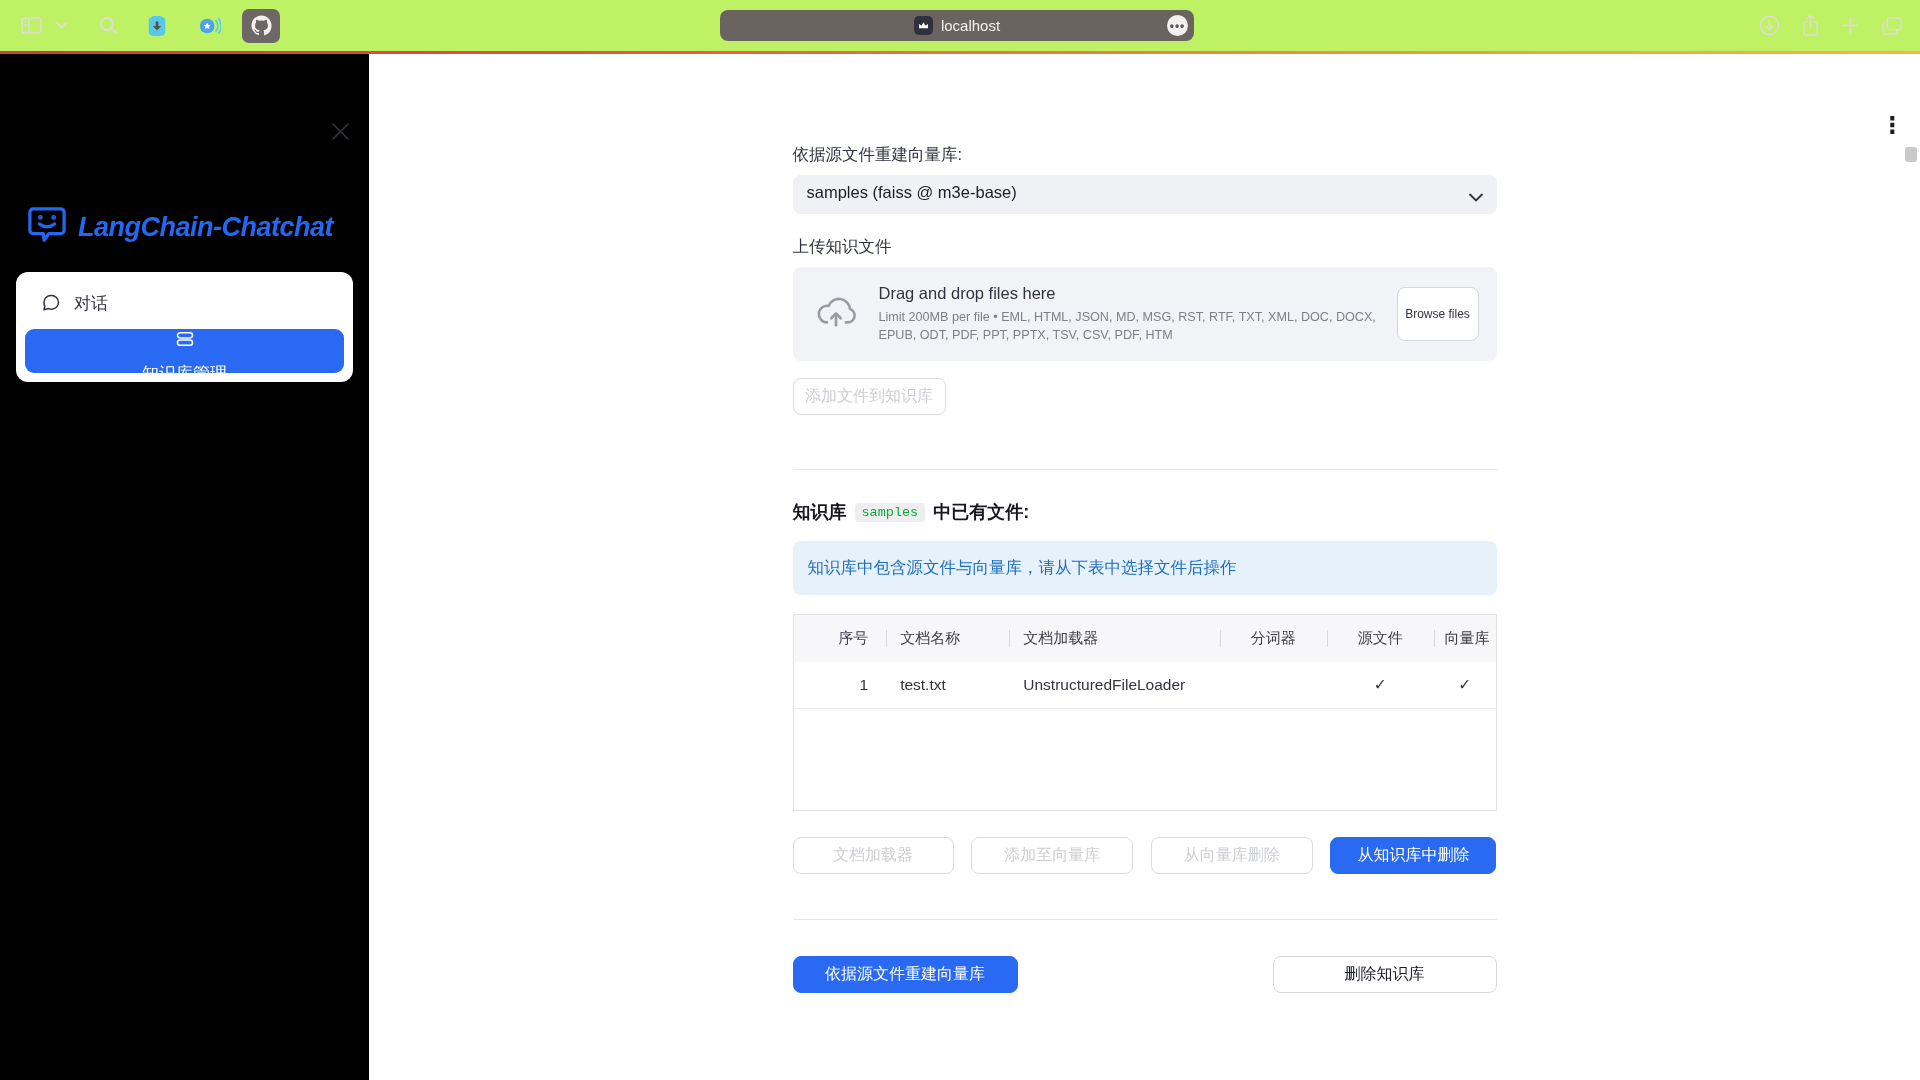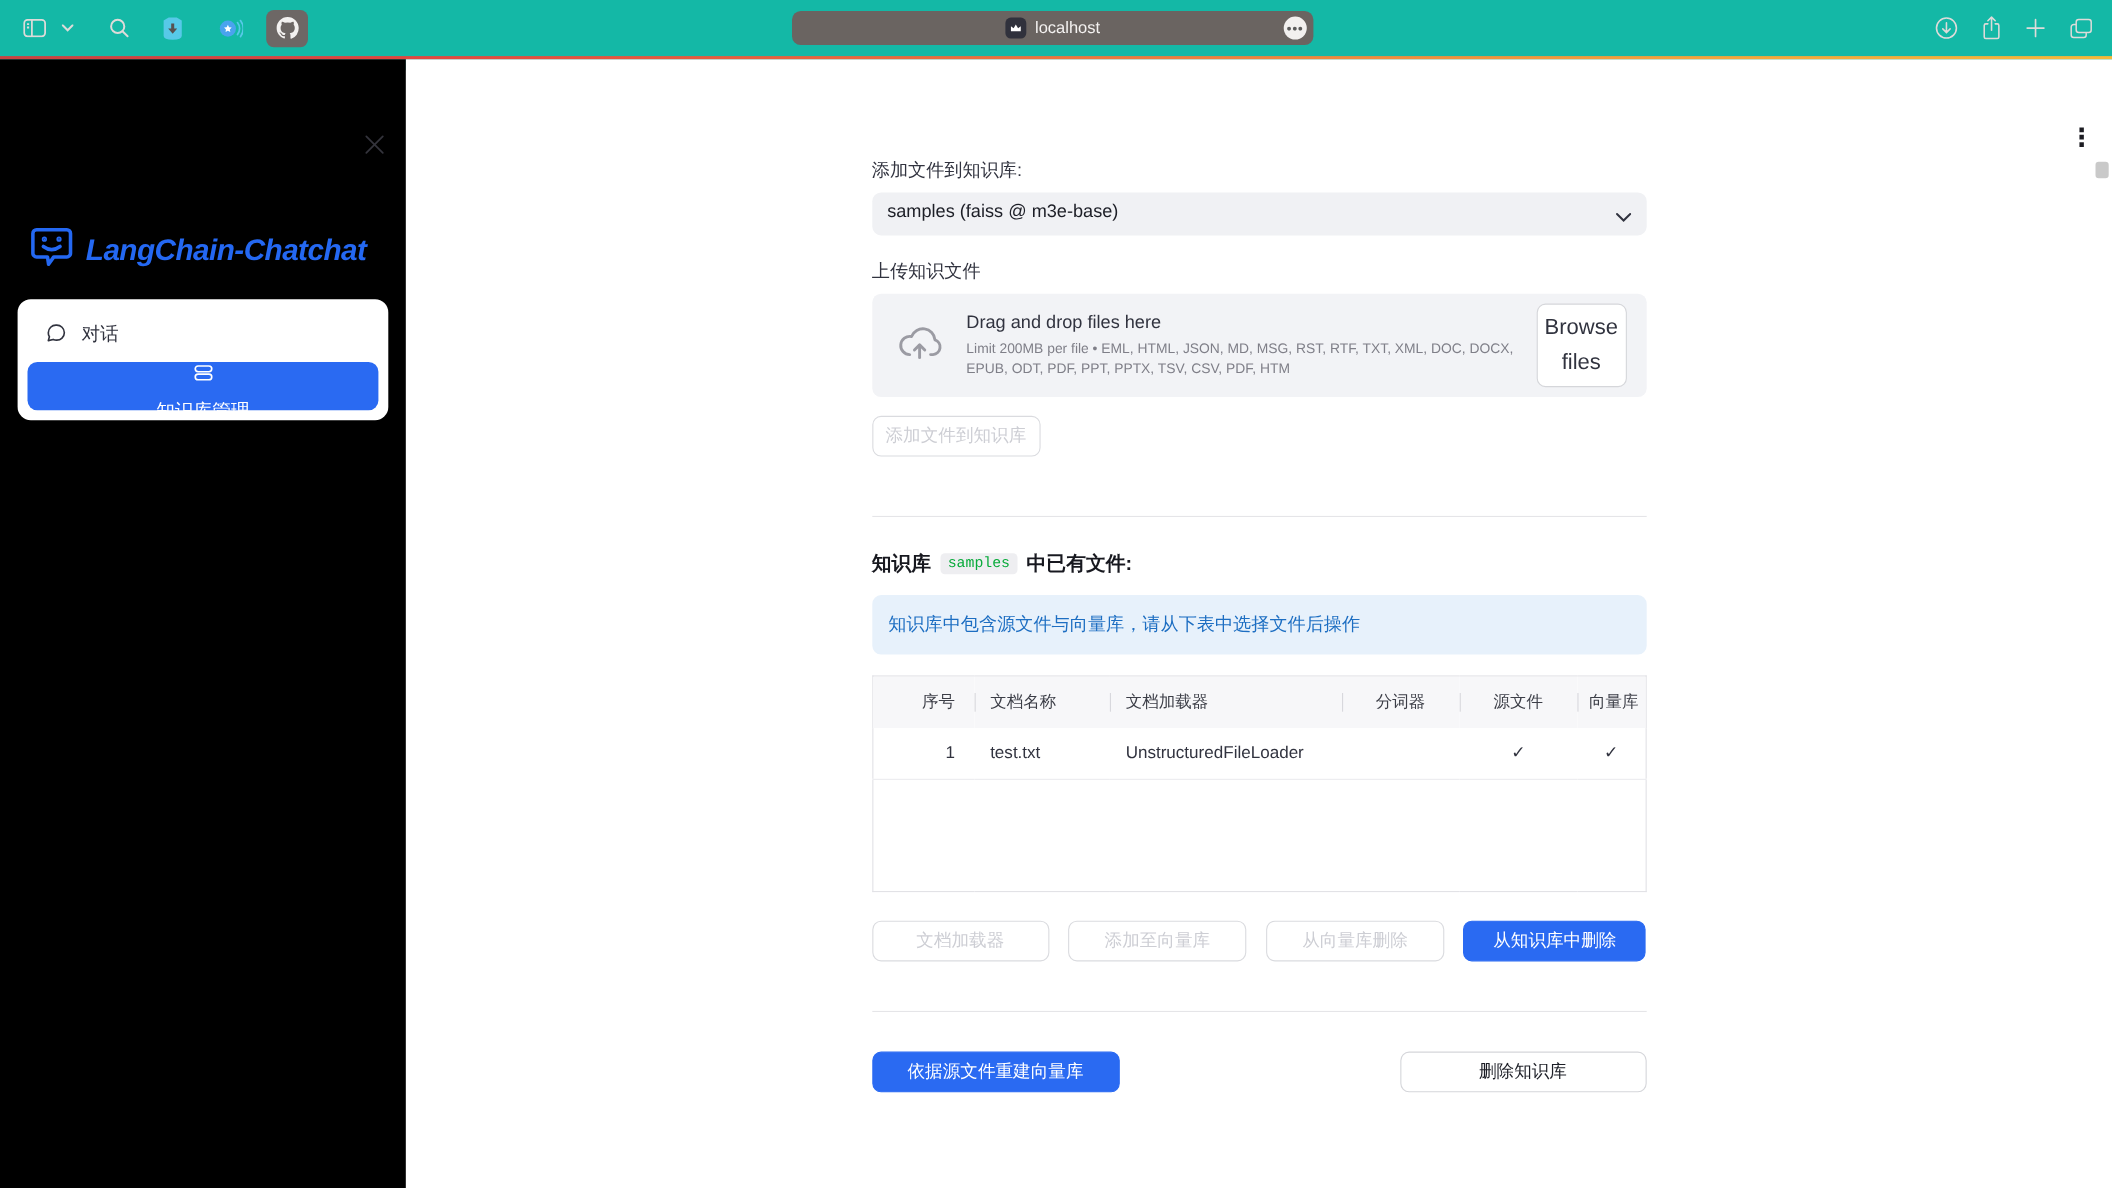--- a/index.html
+++ b/index.html
@@ -1,21 +1,21 @@
 <!DOCTYPE html>
 <html><head>
 <meta charset="utf-8">
 <style>
   * { margin:0; padding:0; box-sizing:border-box; }
   html,body { width:1920px; height:1080px; overflow:hidden; }
   body { font-family:"Liberation Sans","DejaVu Sans",sans-serif; background:#fff; }
   .screen { position:relative; width:1920px; height:1080px; }
 
   
-  .chrome { position:absolute; top:0; left:0; width:1920px; height:64px; background:#14b8a6; display:flex; align-items:center; }
+  .chrome { position:absolute; top:0; left:0; width:1920px; height:64px; background:#bef264; display:flex; align-items:center; }
   .decoration { position:absolute; top:51px; left:0; width:1920px; height:3px;
     background:linear-gradient(90deg,#c84341 0%,#e0453f 18%,#ec7c3d 55%,#f2a63c 82%,#f4b93a 100%); }
   .chrome svg { display:block; }
   .cicon { color:#dedbd9; display:flex; align-items:center; justify-content:center; cursor:pointer; }
   .chrome-left { position:absolute; left:21px; top:0; height:51px; display:flex; align-items:center; gap:14px; }
   .pinned { width:38px; height:34px; border-radius:7px; display:flex; align-items:center; justify-content:center; }
   .pinned.active { background:#6d6765; }
   .addr { position:absolute; left:720px; top:10px; width:474px; height:31px; background:#6a6461; border-radius:8px;
     display:flex; align-items:center; justify-content:center; gap:8px; color:#f4f2f1; font-size:15px; cursor:text; }
   .favicon { width:19px; height:19px; border-radius:5px; background:#30313c; display:flex; align-items:center; justify-content:center; }
@@ -47,21 +47,21 @@
     padding:12px 14px; font-size:16.5px; color:#1c1e26; cursor:pointer; }
   .select-box .chev { margin-left:auto; color:#31333f; display:flex; }
 
   .upload-label { margin-top:22px; }
   .dropzone { height:94px; background:#f2f3f6; border-radius:8px; display:flex; align-items:center; padding:0 18px 0 22px; }
   .cloud { color:#9b9ba3; flex:0 0 auto; margin-right:22px; }
   .dz-text { flex:1 1 auto; }
   .dz-title { font-size:16.5px; color:#31333f; margin-bottom:6px; }
   .dz-limit { font-size:12.6px; color:#7f7f88; line-height:1.38; max-width:560px; }
   .browse-btn { flex:0 0 auto; width:82px; min-height:54px; background:#ffffff; border:1px solid #d5d6da; border-radius:8px;
-    font-size:20px; color:#31333f; text-align:center; line-height:1.55; padding:6px 6px; cursor:pointer;
+    font-size:12px; color:#31333f; text-align:center; line-height:1.55; padding:6px 6px; cursor:pointer;
     font-family:inherit; }
 
   .btn { border-radius:8px; font-size:16px; font-family:Liberation Mono, monospace; cursor:pointer; height:37px;
     display:inline-flex; align-items:center; justify-content:center; }
   .btn-disabled { background:#fff; border:1px solid #dadbdf; color:#cdced4; cursor:default; }
   .btn-primary { background:#2a6af2; border:1px solid #2a6af2; color:#fff; }
   .btn-secondary { background:#fff; border:1px solid #d5d6da; color:#1c1e26; }
   .add-btn { margin-top:17px; width:153px; }
 
   hr.rule { border:none; border-top:1px solid #e5e5e8; margin:54px 0 0 0; }
@@ -213,21 +213,21 @@
       </nav>
     </aside>
 
     <main class="main">
       <span class="app-menu">⋮</span>
       <span class="scroll-thumb"></span>
 
       <div class="content">
 
         
-        <div class="field-label">添加文件到知识库:</div>
+        <div class="field-label">依据源文件重建向量库:</div>
         <div class="select-box">
           <span>samples (faiss @ m3e-base)</span>
           <span class="chev">
             <svg width="14" height="9" viewBox="0 0 14 9" fill="none" stroke="currentColor" stroke-width="1.8" stroke-linecap="round">
                 <path d="M1 1.5 7 7.5 13 1.5"></path>
               </svg>
           </span>
         </div>
 
         

